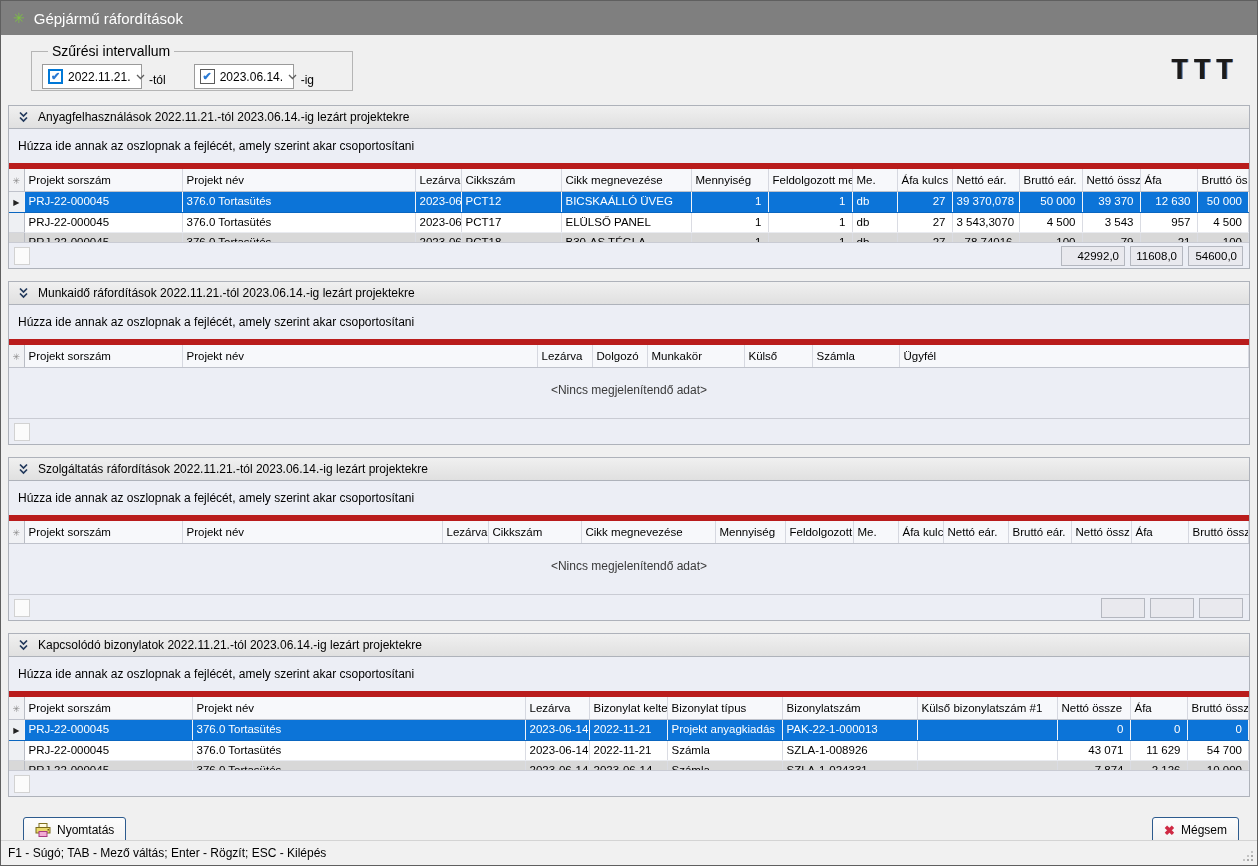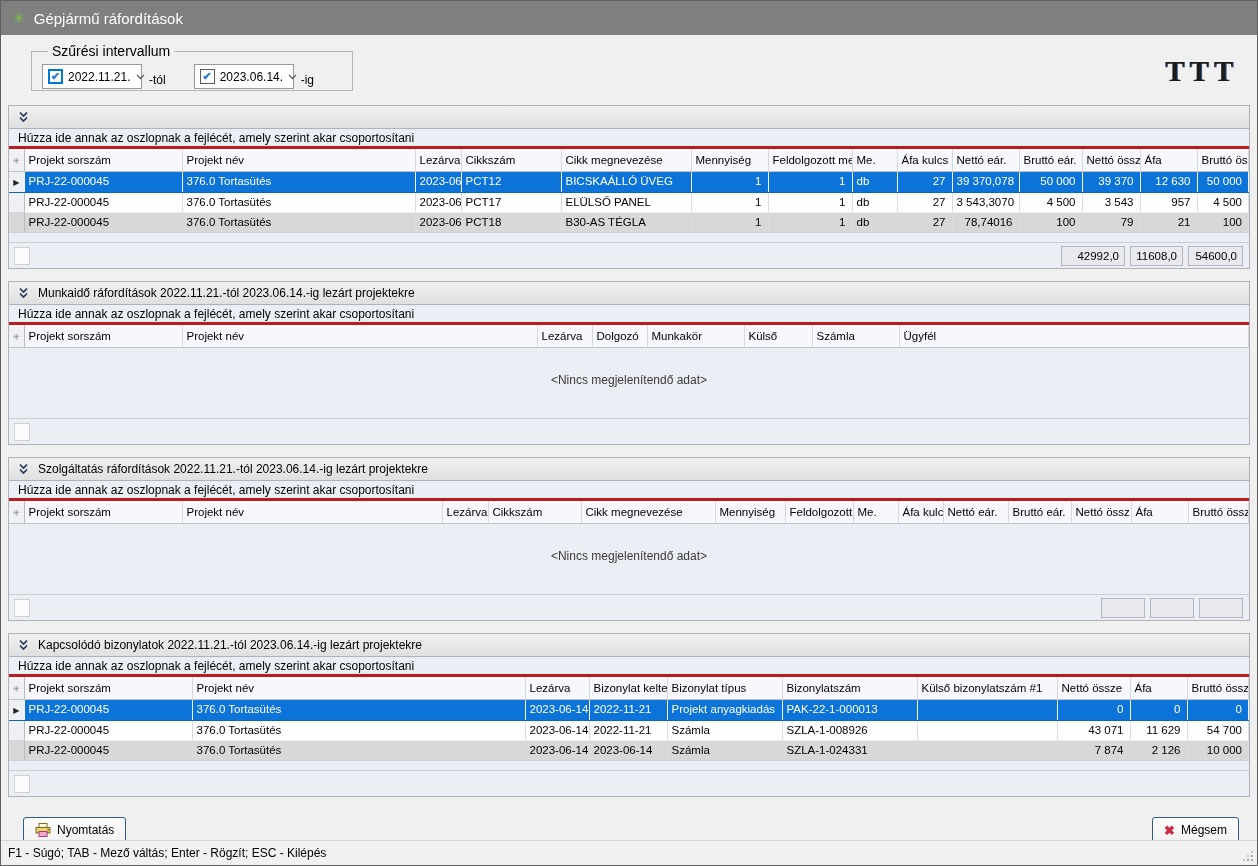--- a/index.html
+++ b/index.html
@@ -19,30 +19,30 @@
   fieldset.filter{border:1px solid #b5b5b5;width:322px;height:48px;margin-left:15px;padding:4px 10px 6px;background:transparent}
   fieldset.filter legend{padding:0 4px;font-size:14px;margin-left:6px}
   .filter-row{display:flex;align-items:center;margin-top:1px}
   .datebox{width:100px;height:25px;background:#fff;border:1px solid #9a9a9a;display:flex;align-items:center;gap:5px;padding:0 5px}
   .checkbox{width:15px;height:15px;flex:none;background:#fff;border:1px solid #5a5a5a;display:flex;align-items:center;justify-content:center}
   .checkbox.focused{border:1px solid #0078d7;outline:1px solid #0078d7;outline-offset:-2px}
   .check-glyph{color:var(--check-blue,#2a7ad4);font-size:11px;font-weight:bold;line-height:1}
   .date-text{white-space:nowrap}
   .dd-arrow{margin-left:auto;flex:none}
   .suffix-label{margin:6px 28px 0 7px}
-  .logo{font-family:Liberation Serif, serif;font-weight:800;font-size:29px;letter-spacing:5px;color:#1d1b1a;margin:12px 6px 0 0;text-shadow:1px 0 0 #3a5f93}
+  .logo{font-family:Liberation Mono, monospace;font-weight:800;font-size:29px;letter-spacing:5px;color:#1d1b1a;margin:12px 6px 0 0;text-shadow:1px 0 0 #3a5f93}
 
   
   #sections{flex:none}
   .section{height:164px;margin-bottom:12px;display:flex;flex-direction:column}
   .sec-header{flex:none;height:24px;background:linear-gradient(#f0f0f0,#e0e0e0);border:1px solid #aeb2ba;display:flex;align-items:center;gap:9px;padding:0 9px}
   .sec-title{white-space:nowrap}
   .chev{flex:none;display:block}
   .grid{flex:1;background:#eceef5;border:1px solid #aeb2ba;border-top:none;display:flex;flex-direction:column;overflow:hidden}
-  .hint{flex:none;height:20px;display:flex;align-items:center;padding:4px 9px;border-bottom:3px solid #b91c1c;white-space:nowrap}
+  .hint{flex:none;height:40px;display:flex;align-items:center;padding:4px 9px;border-bottom:6px solid #b91c1c;white-space:nowrap}
   .table-wrap{flex:1;position:relative;overflow:hidden}
   table{width:100%;border-collapse:collapse;table-layout:fixed;font-size:11.5px}
   th{height:22px;background:#f7f8fb;border-right:1px solid #d6d8e0;border-bottom:1px solid #bfc2cb;font-weight:normal;text-align:left;padding:0 4px;white-space:nowrap;overflow:hidden}
   th.marker{background:#f0f1f4;border-right:1px solid #b9bcc4;text-align:center;padding:0}
   .ast{color:#8a8a8a;font-size:9px}
   td{height:19px;line-height:19px;background:#fff;border-right:1px solid #dadce3;border-bottom:1px solid #e9ebf0;padding:0 4px;white-space:nowrap;overflow:hidden}
   td.marker{background:#eef0f3;border-right:1px solid #b9bcc4;border-bottom:1px solid #d5d7dd;text-align:center;padding:0}
   tr.gray td{background:#d8d8d8;border-bottom-color:#cdd0d6}
   tr.selected td{background:var(--selection-bg,#0c74d8);color:#fff;border-right-color:rgba(255,255,255,.35);border-bottom-color:#0a66c0}
   tr.selected td.marker{background:#eef0f3;color:#000}
@@ -102,20 +102,21 @@
       <div class="logo">TTT</div>
     </div>
 
     <div id="sections">
         <div class="section">
     <div class="sec-header">
       <svg class="chev" width="11" height="12" viewBox="0 0 11 12">
         <path d="M2 1.5l3.5 3.5L9 1.5" fill="none" stroke="#22395c" stroke-width="1.7"></path>
         <path d="M2 6.5l3.5 3.5L9 6.5" fill="none" stroke="#22395c" stroke-width="1.7"></path>
       </svg>
+      <span class="sec-title">Anyagfelhasználások 2022.11.21.-tól 2023.06.14.-ig lezárt projektekre</span>
     </div>
     <div class="grid">
       <div class="hint">Húzza ide annak az oszlopnak a fejlécét, amely szerint akar csoportosítani</div>
       <div class="table-wrap">
         <table>
                 <colgroup>
                   <col style="width:15px">
                   <col style="width:158px">
                   <col style="width:233px">
                   <col style="width:46px">

